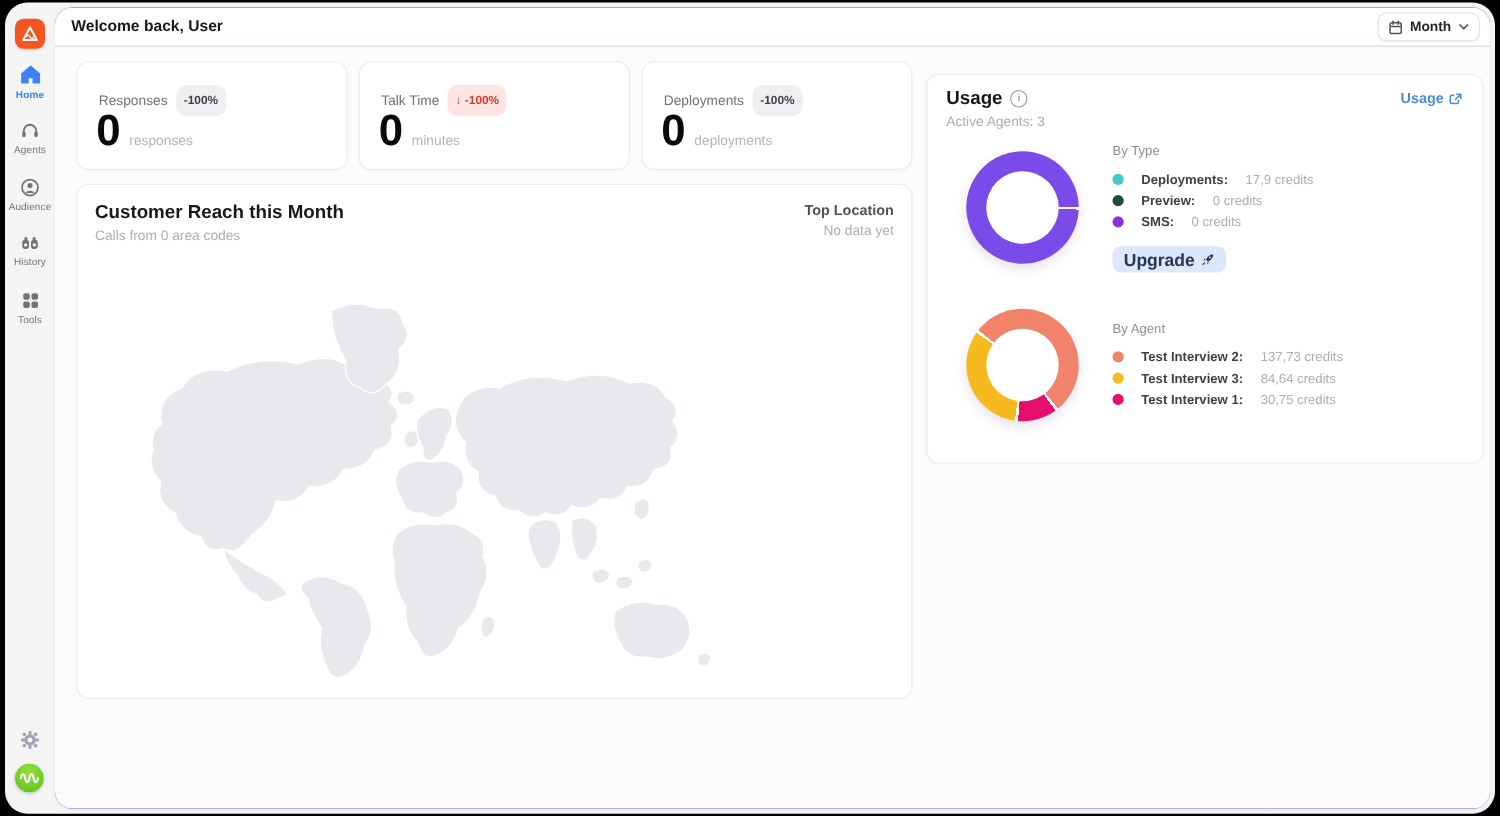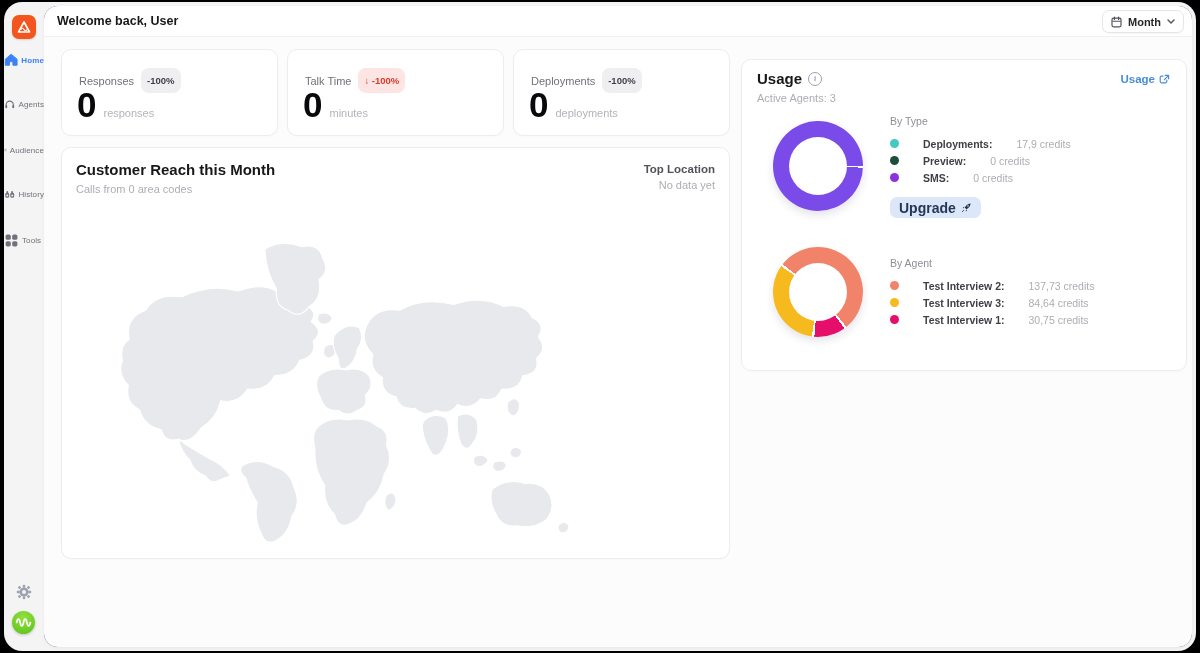--- a/index.html
+++ b/index.html
@@ -2,21 +2,21 @@
 <html><head>
 <meta charset="utf-8">
 <style>
   html,body{margin:0;padding:0;width:1200px;height:653px;background:#000;overflow:hidden;
     font-family:"Liberation Sans","DejaVu Sans",sans-serif;-webkit-font-smoothing:antialiased;}
   .frame{position:absolute;left:4px;top:2px;width:1192px;height:649px;background:#F4F4F5;border-radius:18px;overflow:hidden;}
   
   .sidebar{position:absolute;left:0;top:0;width:40px;height:100%;}
   .logo{position:absolute;left:8px;top:13px;width:24px;height:24px;border-radius:7px;background:#F4541D;
     display:flex;align-items:center;justify-content:center;box-shadow:0 1px 2px rgba(0,0,0,.15);cursor:pointer;}
-  .nav-item{position:absolute;left:0;width:40px;display:flex;align-items:center;gap:3px;cursor:pointer;}
+  .nav-item{position:absolute;left:0;width:40px;display:flex;flex-direction:column;align-items:center;gap:3px;cursor:pointer;}
   .nav-item .lbl{font-size:8px;color:#71717A;letter-spacing:.1px;}
   .nav-item.active .lbl{color:#3B82F6;font-weight:bold;}
   .side-gear{position:absolute;left:12px;top:582px;width:16px;height:16px;cursor:pointer;}
   .avatar{position:absolute;left:8px;top:609px;width:23px;height:23px;border-radius:50%;cursor:pointer;
     box-shadow:0 1px 3px rgba(0,0,0,.2);}
   
   .main{position:absolute;left:40px;top:4px;width:1148px;height:641px;background:#4c1d95;border-radius:14px;
     box-shadow:0 1px 3px rgba(0,0,0,.06);overflow:hidden;}
   .hdr{position:absolute;left:0;top:0;right:0;height:30px;border-bottom:1px solid #F0F0F2;background:#fff;z-index:5;}
   .hdr-title{position:absolute;left:13px;top:8px;font-size:12.5px;font-weight:bold;color:#18181B;}
@@ -54,21 +54,21 @@
   .usage-link{position:absolute;right:16px;top:13px;display:flex;align-items:center;gap:4px;
     font-size:11.5px;font-weight:bold;color:#4A8CD8;cursor:pointer;}
   .usage .aa{position:absolute;left:15px;top:32px;font-size:11px;color:#ADADB4;}
   .donut{position:absolute;width:90px;height:90px;border-radius:50%;box-shadow:0 4px 9px rgba(30,20,80,.12);}
   .donut .hole{position:absolute;left:16px;top:16px;width:58px;height:58px;border-radius:50%;background:#fff;}
   .d1{left:31px;top:61px;}
   .d2{left:31px;top:187px;}
   .legend{position:absolute;left:148px;}
   .lg1{top:55px;} .lg2{top:197px;}
   .legend .lg-head{font-size:10.5px;color:#8E8E96;margin-bottom:8px;}
-  .lg-row{display:flex;align-items:center;gap:24px;height:17px;}
+  .lg-row{display:flex;align-items:center;gap:14px;height:17px;}
   .lg-dot{width:9px;height:9px;border-radius:50%;flex:0 0 auto;}
   .lg-label{font-size:10.5px;font-weight:bold;color:#3F3F46;}
   .lg-val{font-size:10.5px;color:#ADADB4;}
   .upgrade{position:absolute;left:148px;top:137px;height:21px;display:inline-flex;align-items:center;gap:5px;
     padding:0 9px;background:#DCE8F9;border-radius:7px;border:none;cursor:pointer;}
   .upgrade span{font-size:14px;font-weight:bold;color:#243757;}
   
   .tstates{left:697px;top:342px;width:444px;height:160px;}
   .tstates .card-title{position:absolute;left:15px;top:13px;}
   .tstates .card-sub{position:absolute;left:15px;top:36px;}

